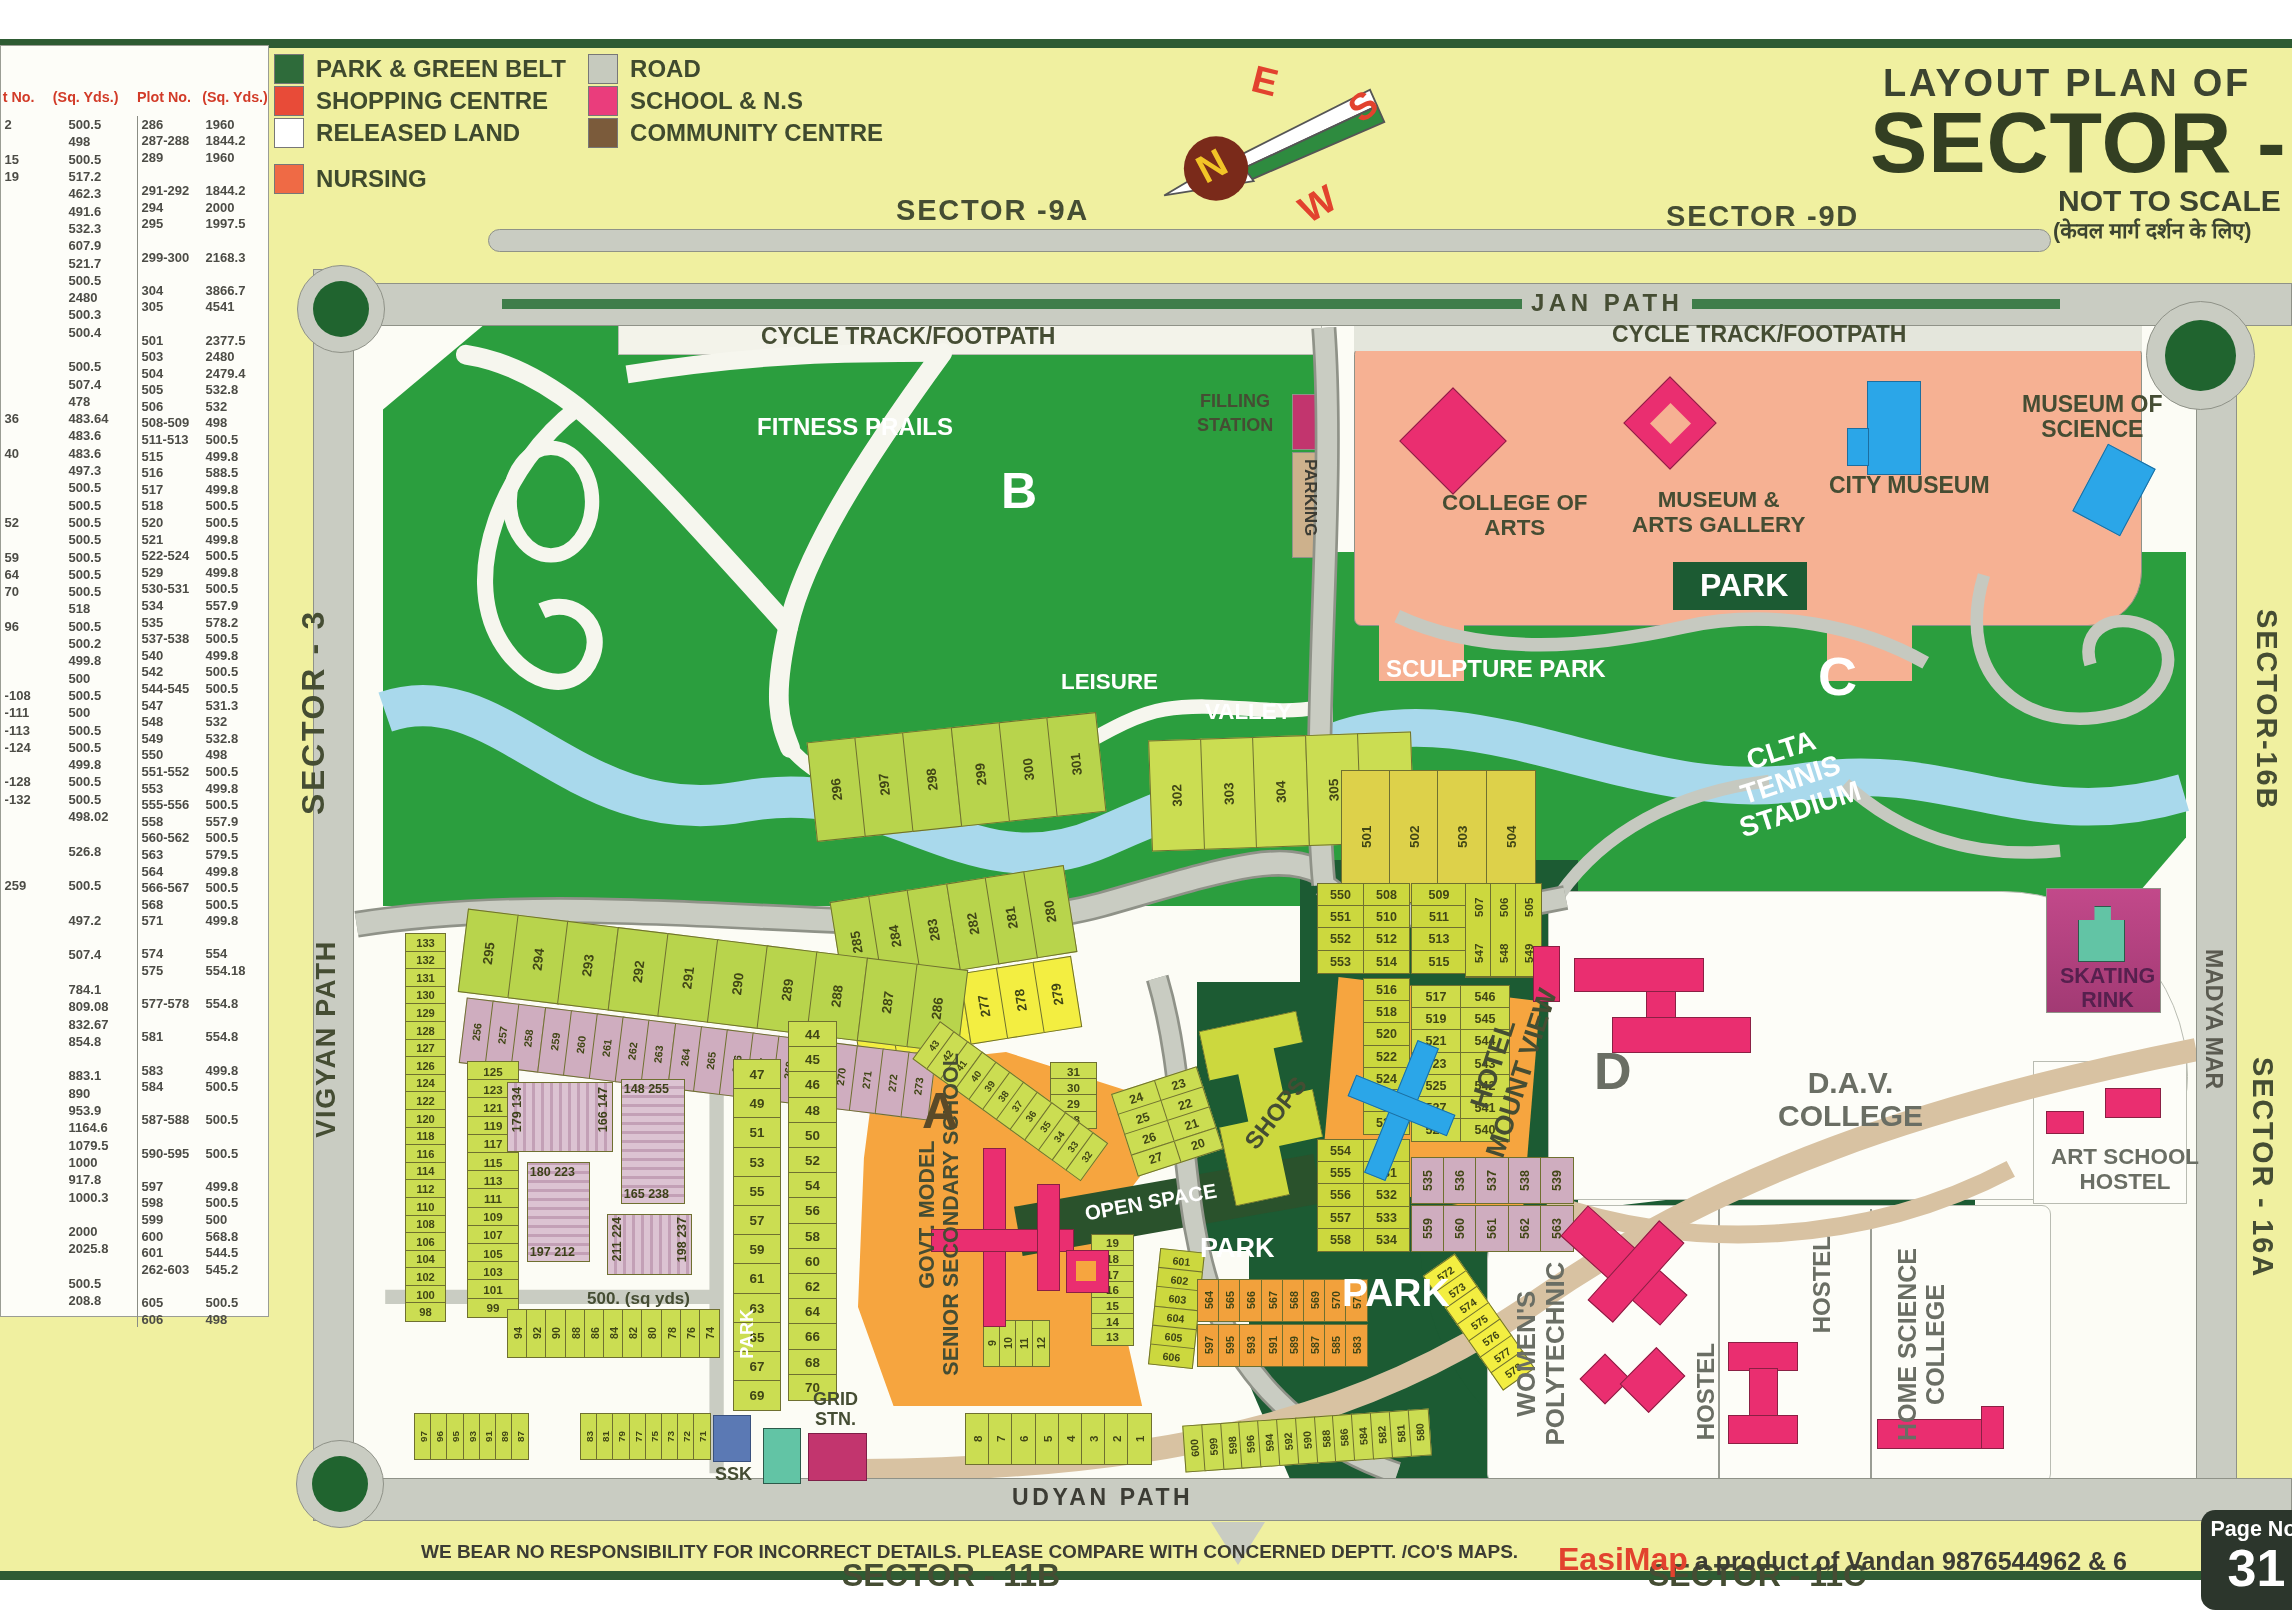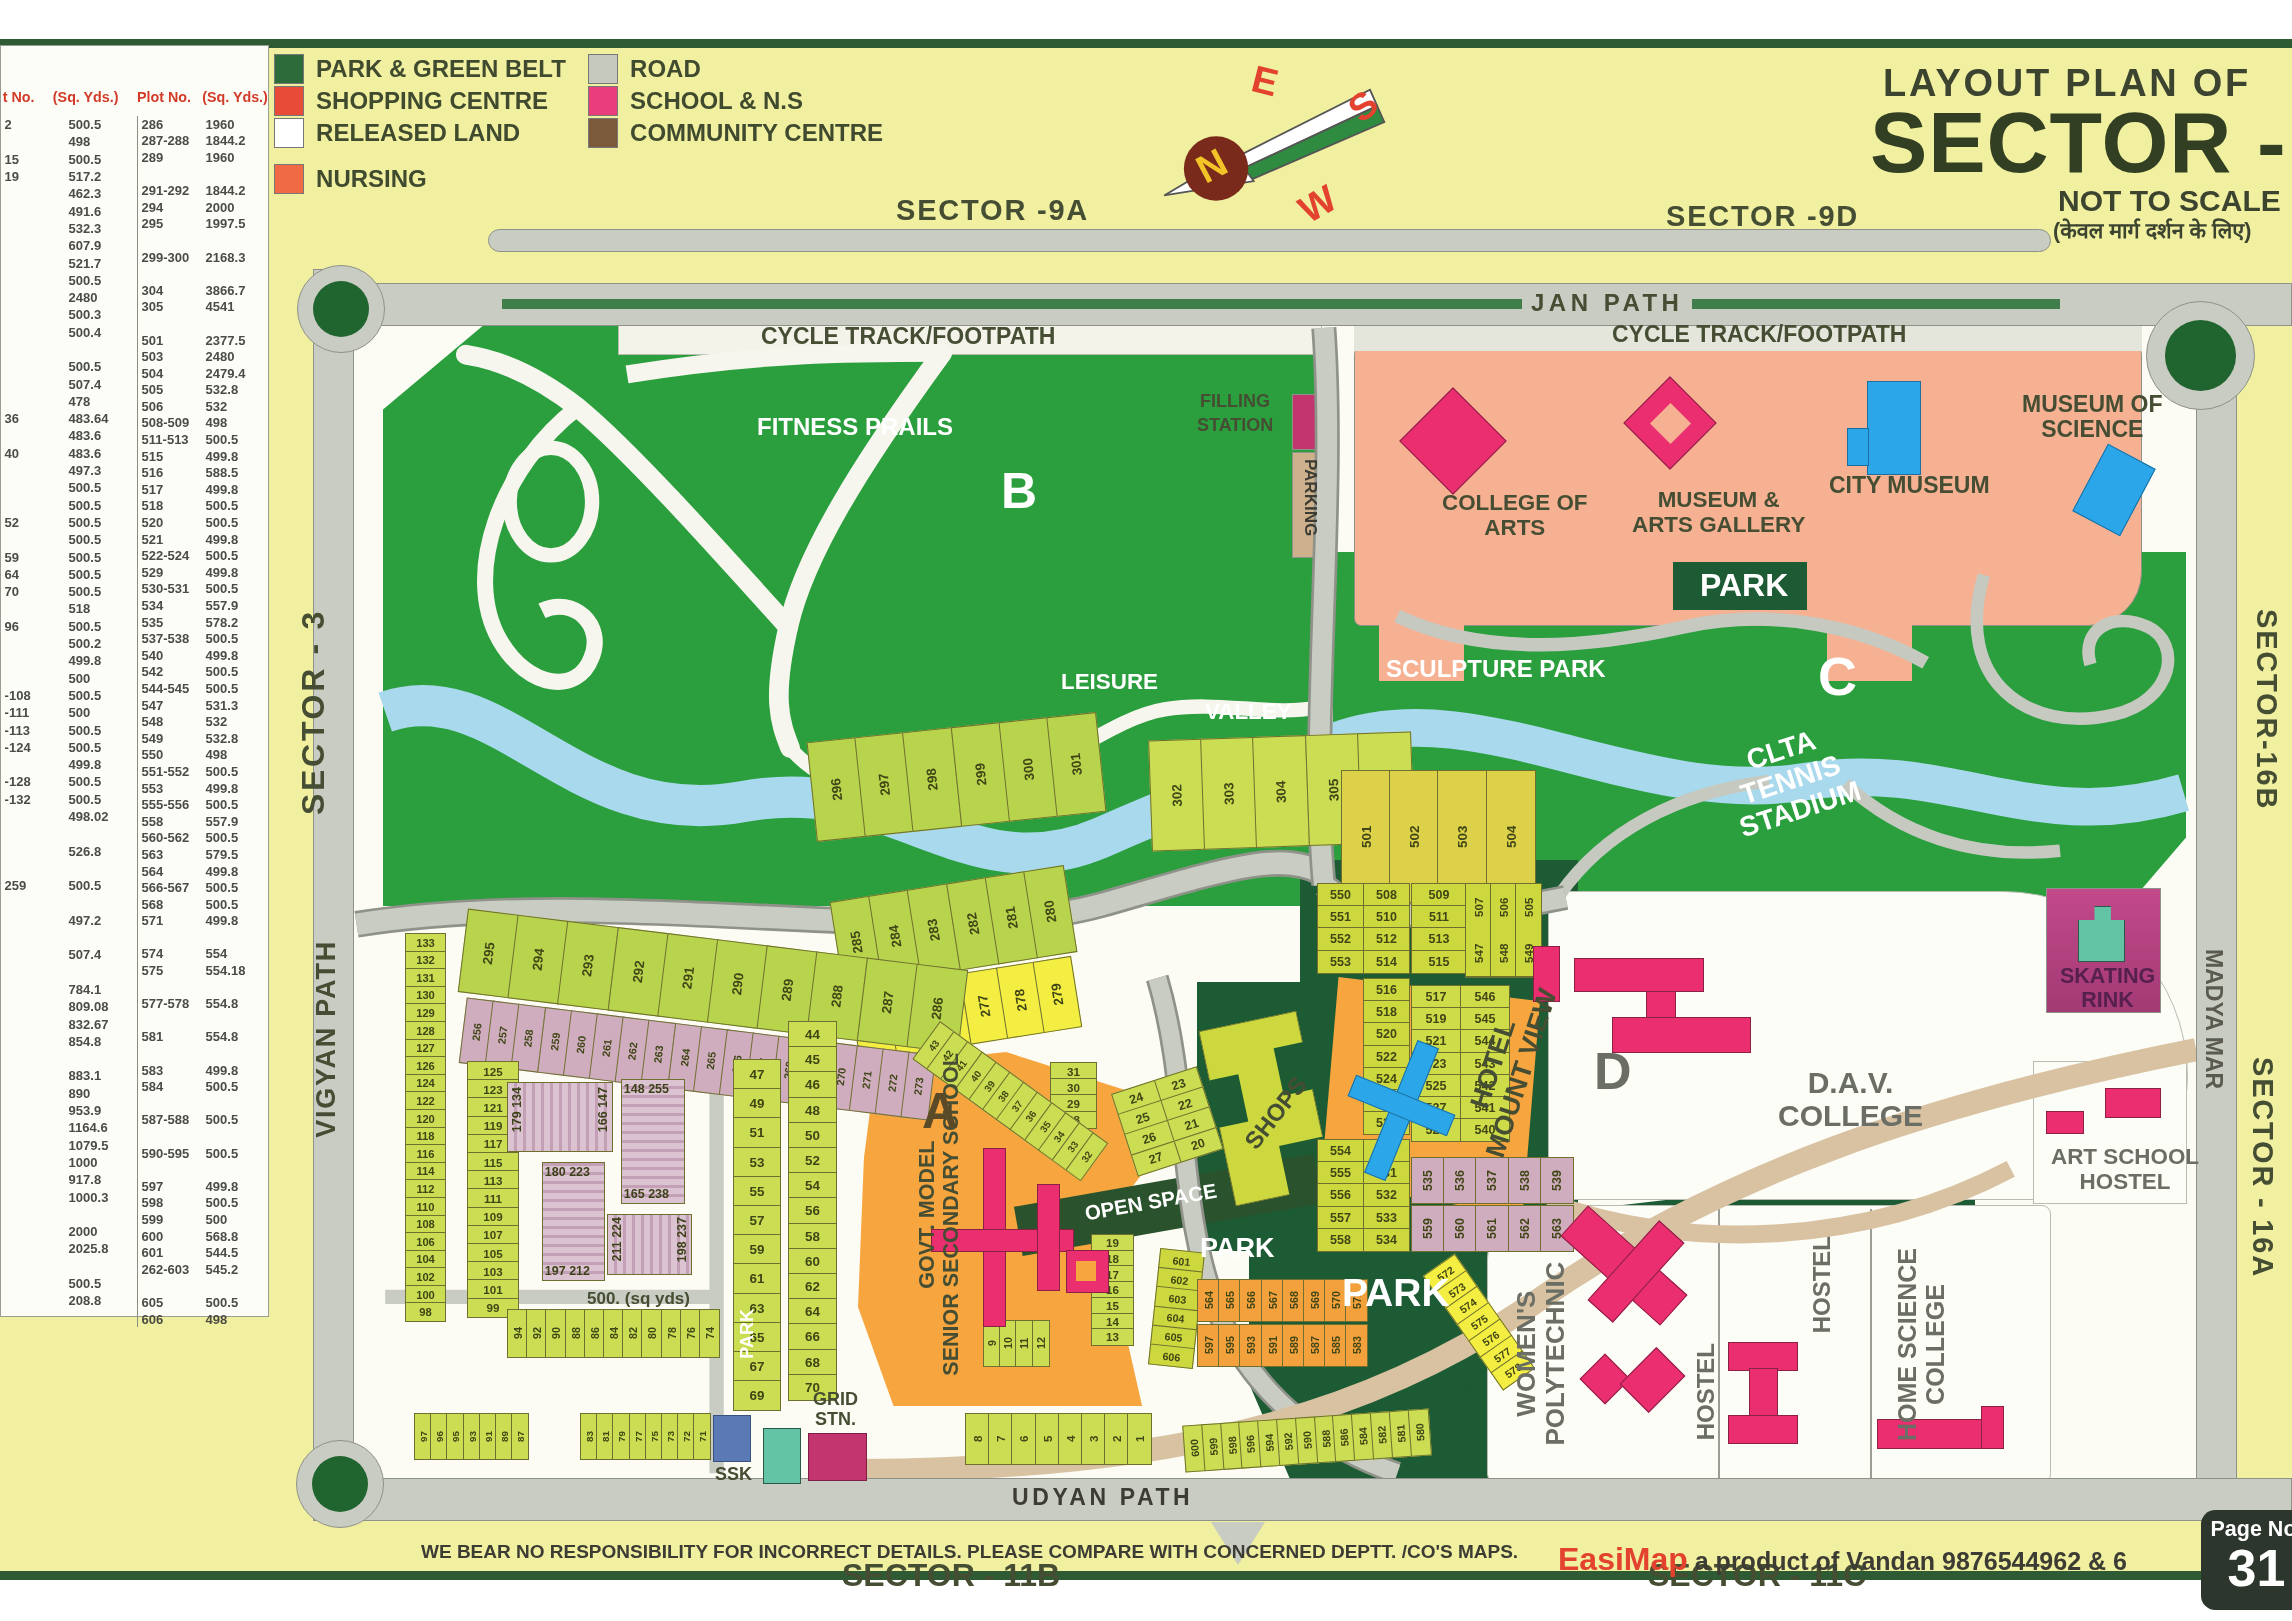--- a/index.html
+++ b/index.html
@@ -521,21 +521,21 @@
       <div>584</div>
       <div>582</div>
       <div>581</div>
       <div>580</div>
     </div>
 
   <div class="blk" style="left:507px;top:1082px;width:106px;height:70px">
     <span class="bl vrt" style="left:1.8px;top:3.6px">179 134</span>
     <span class="bl vrt" style="right:1.8px;top:3.6px">166 147</span>
   </div>
-  <div class="blk" style="left:542px;top:1162px;width:63px;height:119px;background:repeating-linear-gradient(0deg,#dcc3d2 0 6.3px,#c3a0b6 6.3px 9px)">
+  <div class="blk" style="left:527px;top:1162px;width:63px;height:100px;background:repeating-linear-gradient(0deg,#dcc3d2 0 6.3px,#c3a0b6 6.3px 9px)">
     <span class="bl" style="left:1.8px;top:1.8px">180 223</span>
     <span class="bl" style="left:1.8px;bottom:1.8px">197 212</span>
   </div>
   <div class="blk" style="left:621px;top:1079px;width:64px;height:125px;background:repeating-linear-gradient(0deg,#dcc3d2 0 6.3px,#c3a0b6 6.3px 9px)">
     <span class="bl" style="left:1.8px;top:1.8px">148 255</span>
     <span class="bl" style="left:1.8px;bottom:1.8px">165 238</span>
   </div>
   <div class="blk" style="left:607px;top:1214px;width:85px;height:61px">
     <span class="bl vrt" style="left:1.8px;top:1.8px">211 224</span>
     <span class="bl vrt" style="right:1.8px;top:1.8px">198 237</span>

